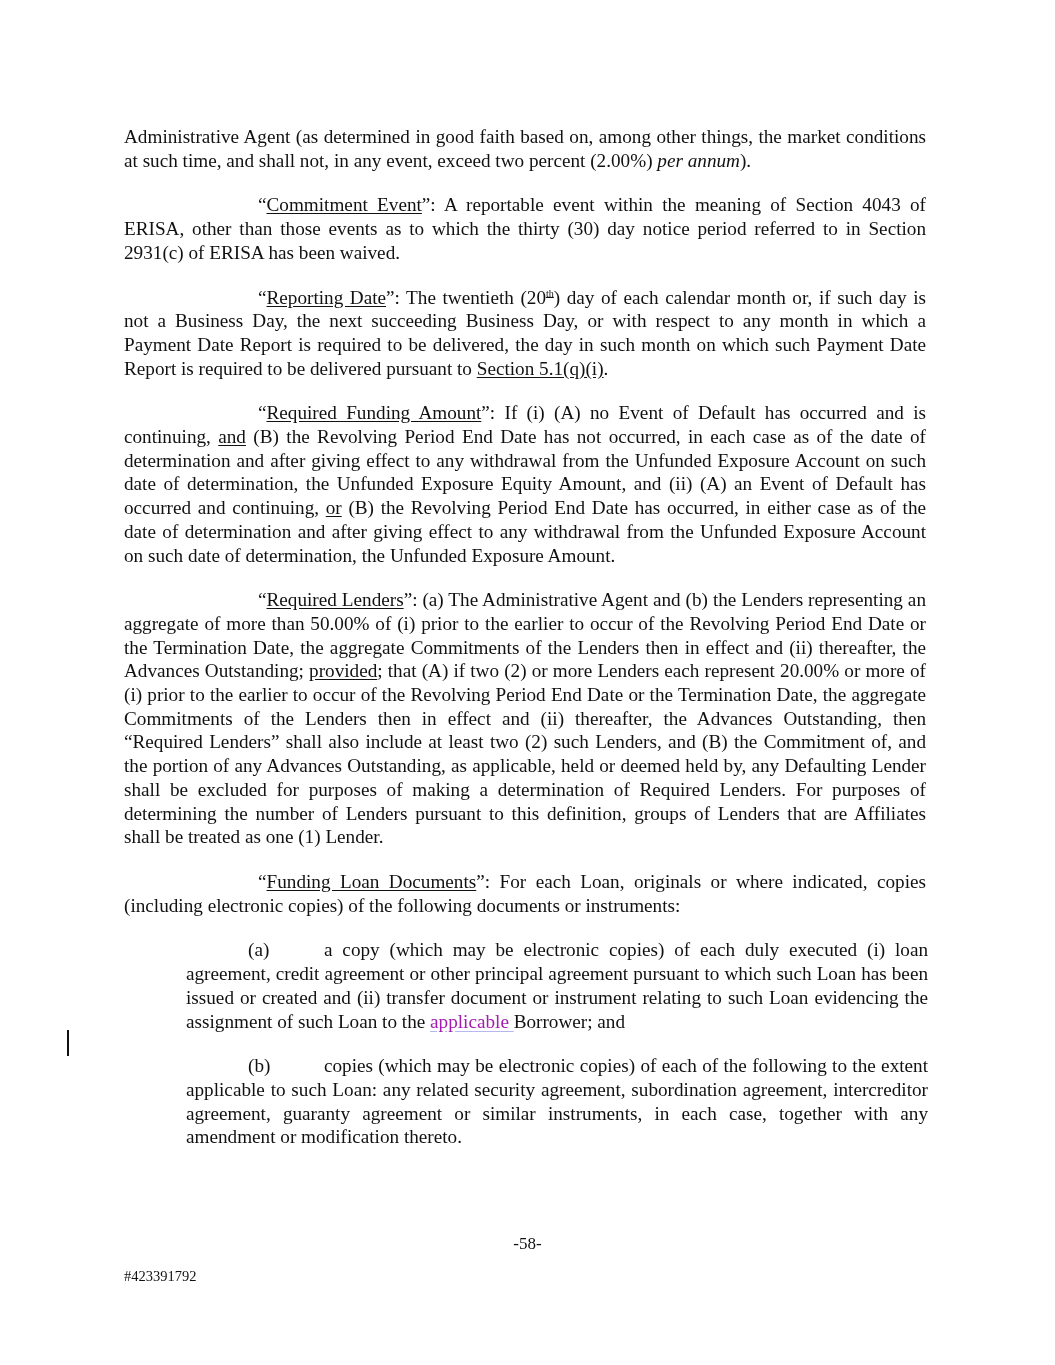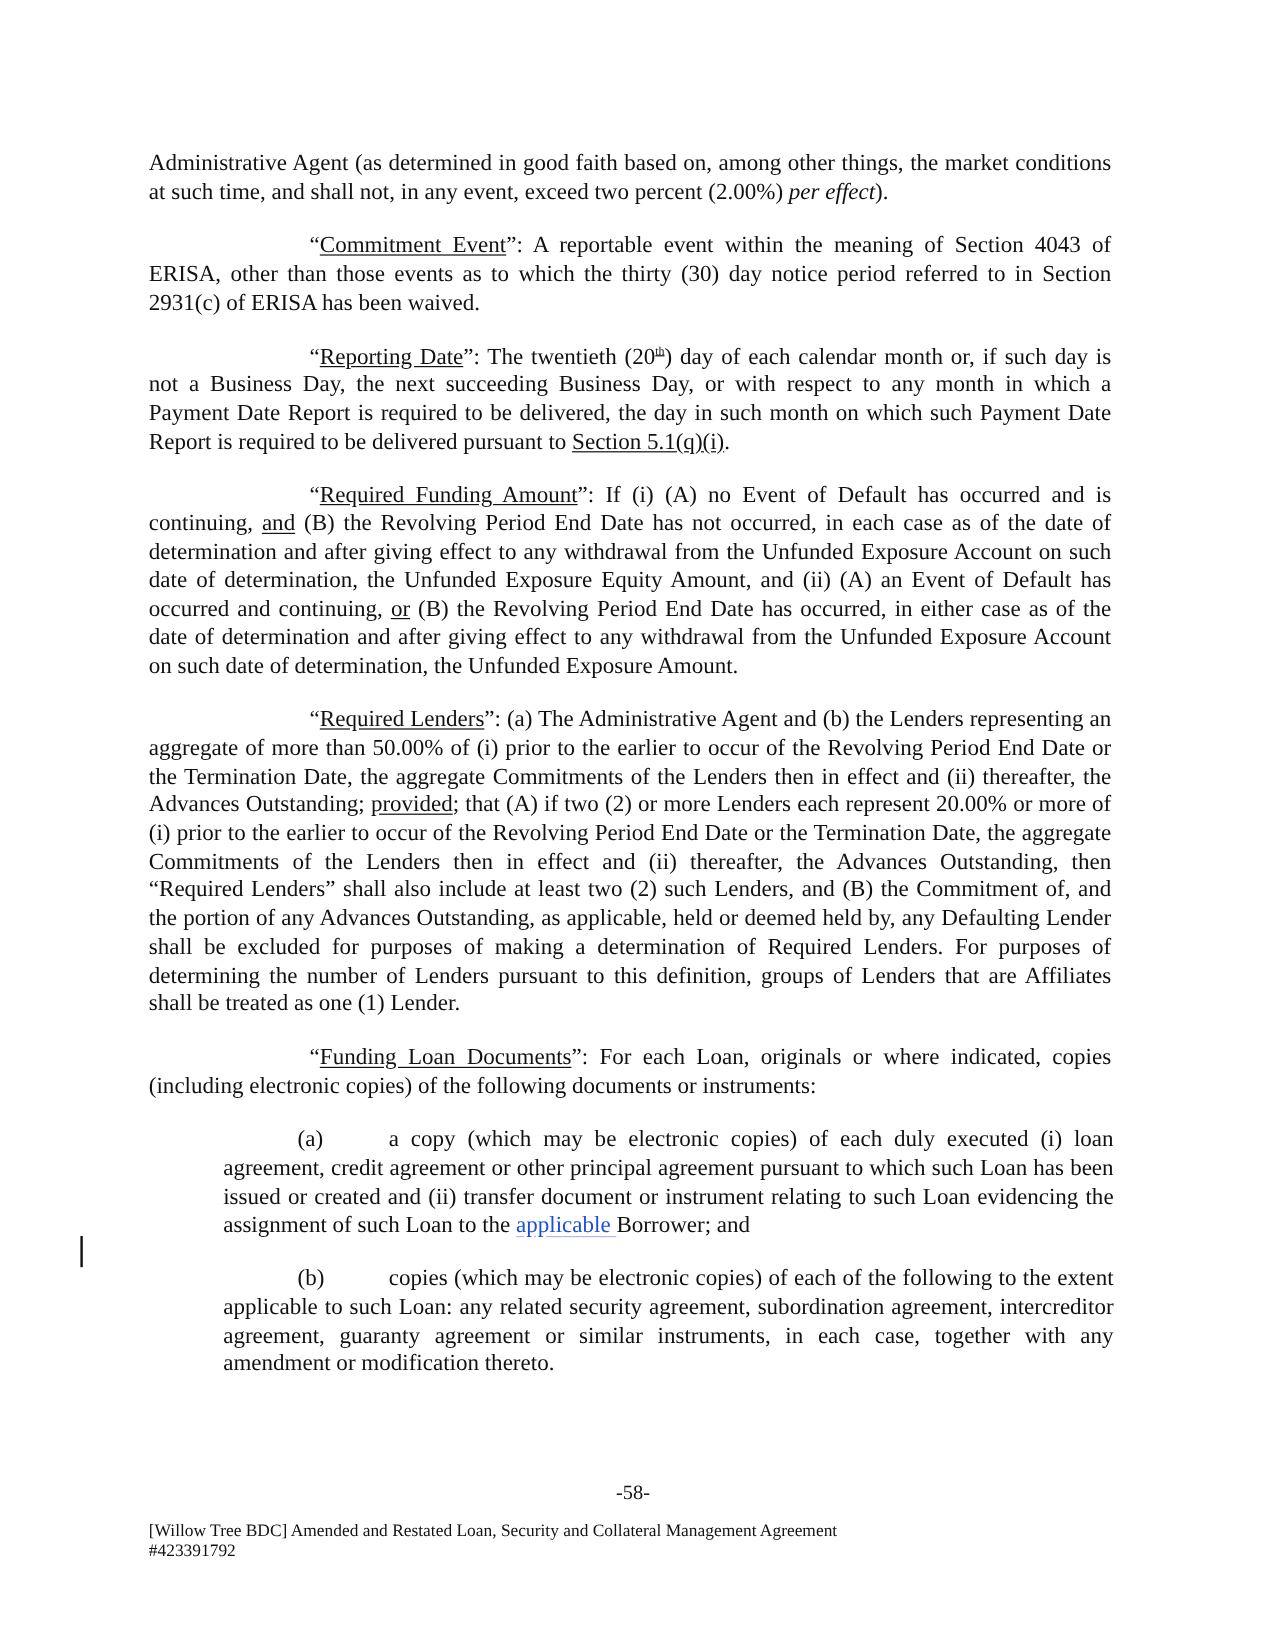--- a/index.html
+++ b/index.html
@@ -11,32 +11,32 @@
     }
     .body-text { position: absolute; left: 124px; width: 802px; }
     .para { margin: 0; text-align: justify; }
     .para.indent { text-indent: 134px; }
     .gap { height: 21px; }
     .u { text-decoration: underline; text-underline-offset: 2px; }
     .i { font-style: italic; }
     sup { font-size: 10px; line-height: 0; vertical-align: super; text-decoration: underline; }
     .sub-para { margin: 0 0 0 62px; width: 742px; text-align: justify; text-indent: 62px; }
     .sub-para .label { display: inline-block; width: 76px; text-indent: 0; }
-    .link { color: #1d4ed8; text-decoration: underline; text-decoration-color: #b7b7f0; text-underline-offset: 3px; }
+    .link { color: #a21caf; text-decoration: underline; text-decoration-color: #b7b7f0; text-underline-offset: 3px; }
     .change-bar { position: absolute; left: 67px; top: 1030px; width: 2px; height: 26px; background: #111; }
     .page-number { position: absolute; left: 0; width: 1055px; top: 1232px; text-align: center; font-size: 17px; }
     .footer { position: absolute; left: 124px; top: 1268px; font-size: 14.5px; line-height: 17px; }
   </style>
 </head>
 <body>
 
 <div class="page">
   <div class="body-text" style="top:125px;">
 
-    <p class="para"><span>Administrative Agent (as determined in good faith based on, among other things, the market conditions at such time, and shall not, in any event, exceed two percent (2.00%) </span><span class="i">per effect</span><span>).</span></p>
+    <p class="para"><span>Administrative Agent (as determined in good faith based on, among other things, the market conditions at such time, and shall not, in any event, exceed two percent (2.00%) </span><span class="i">per annum</span><span>).</span></p>
 
     <div class="gap"></div>
 
     <p class="para indent"><span>“</span><span class="u">Commitment Event</span><span>”: </span><span>A reportable event within the meaning of Section 4043 of ERISA, other than those events as to which the thirty (30) day notice period referred to in Section 2931(c) of ERISA has been waived.</span></p>
 
     <div class="gap"></div>
 
     <p class="para indent"><span>“</span><span class="u">Reporting Date</span><span>”: </span><span>The twentieth (20</span><sup>th</sup><span>) day of each calendar month or, if such day is not a Business Day, the next succeeding Business Day, or with respect to any month in which a Payment Date Report is required to be delivered, the day in such month on which such Payment Date Report is required to be delivered pursuant to </span><span class="u">Section 5.1(q)(i)</span><span>.</span></p>
 
     <div class="gap"></div>
@@ -58,16 +58,15 @@
     <div class="gap"></div>
 
     <p class="sub-para"><span class="label">(b)</span><span>copies (which may be electronic copies) of each of the following to the extent applicable to such Loan: any related security agreement, subordination agreement, intercreditor agreement, guaranty agreement or similar instruments, in each case, together with any amendment or modification thereto.</span></p>
   </div>
 
   <div class="change-bar"></div>
 
   <div class="page-number">-58-</div>
 
   <div class="footer">
-    <div>[Willow Tree BDC] Amended and Restated Loan, Security and Collateral Management Agreement</div>
     <div>#423391792</div>
   </div>
 </div>
 
 </body></html>

